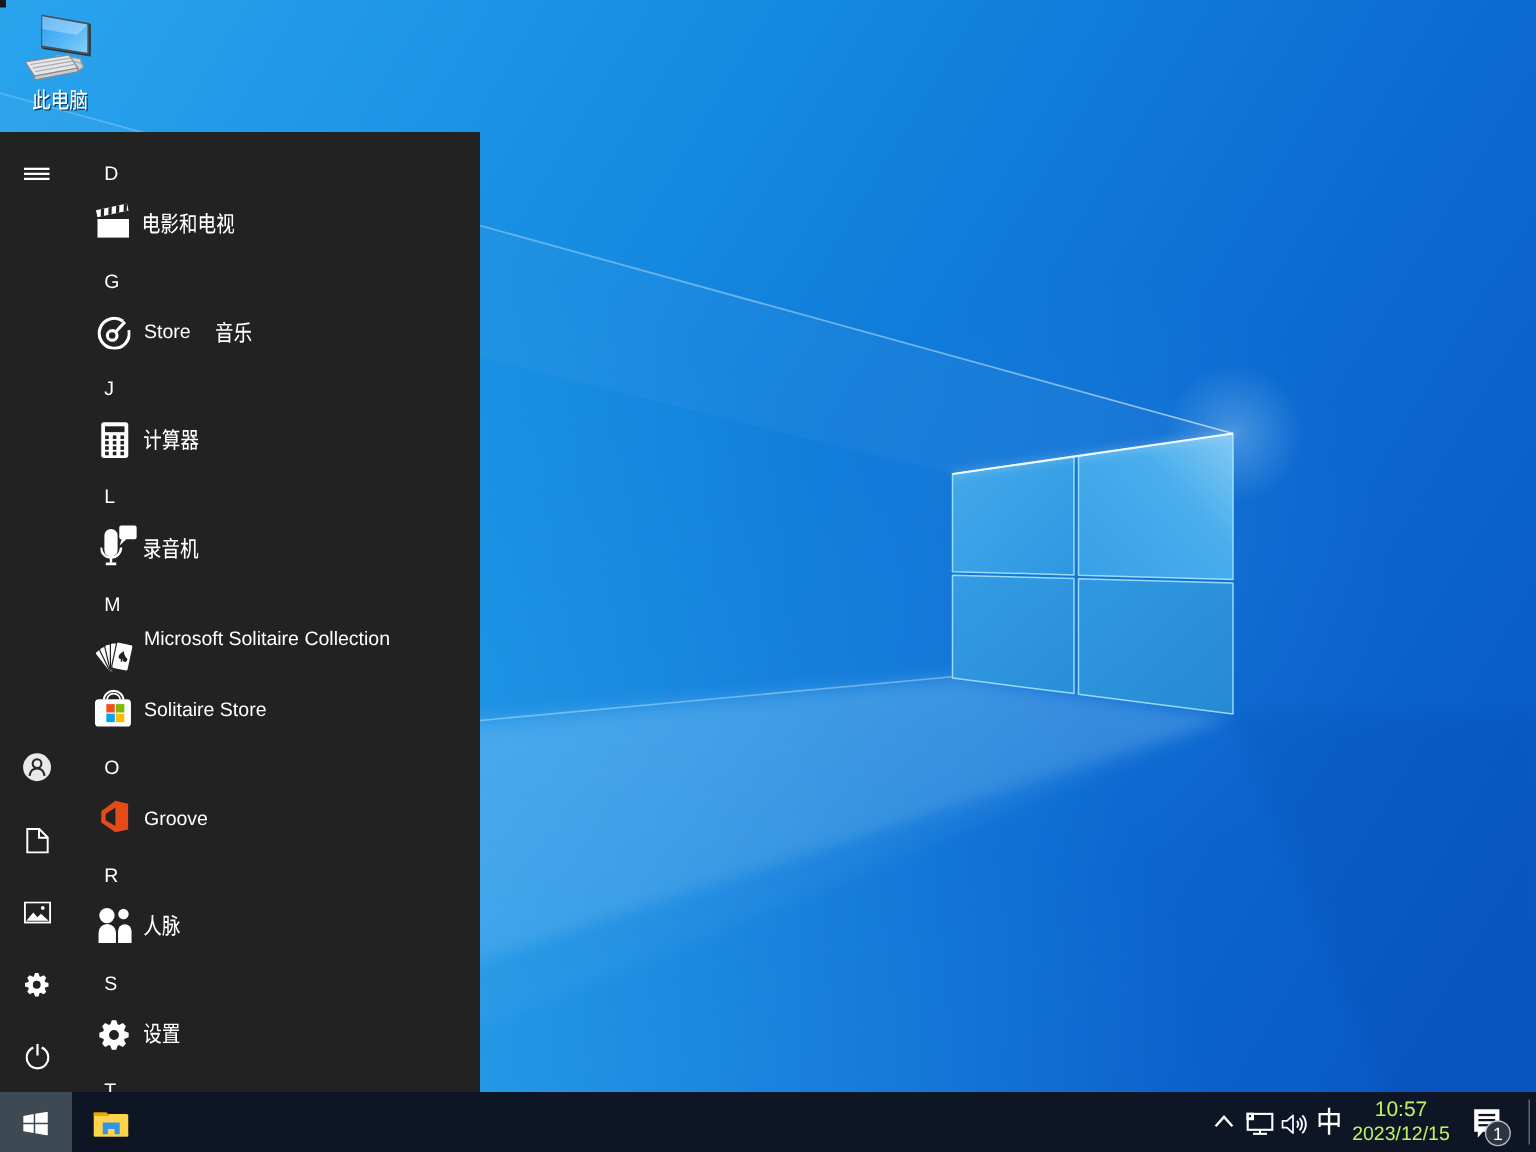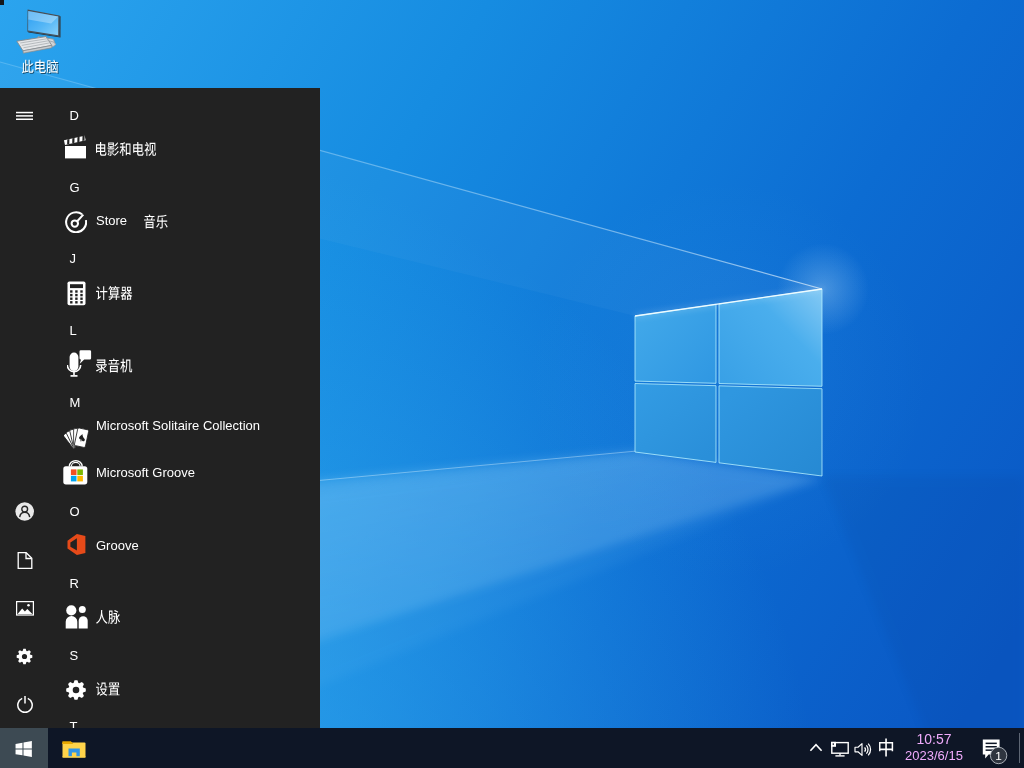--- a/index.html
+++ b/index.html
@@ -3,21 +3,21 @@
 * {margin:0;padding:0;box-sizing:border-box}
 html,body {width:1024px;height:768px;overflow:hidden;background:#0a58c5;font-family:"Liberation Sans",sans-serif}
 #wall {position:absolute;left:0;top:0}
 .ab {position:absolute}
 #menu {position:absolute;left:0;top:88px;width:320px;height:640px;background:#222222}
 #menuitems {position:absolute;left:0;top:0;width:320px;height:728px;overflow:hidden}
 #menuitems .gl {position:absolute;left:69.5px;font-size:13px;line-height:18px;color:#fff}
 #menuitems .il {position:absolute;left:96px;font-size:13px;line-height:18px;color:#fff}
 #bar {position:absolute;left:0;top:728px;width:1024px;height:40px;background:#0e1626}
 #startbtn {position:absolute;left:0;top:728px;width:48px;height:40px;background:#3d4a53}
-#clock {position:absolute;left:900px;top:732px;width:68px;text-align:center;color:#f0abfc;font-size:13px;line-height:15.5px}
+#clock {position:absolute;left:900px;top:732px;width:68px;text-align:center;color:#bef264;font-size:13px;line-height:15.5px}
 #sdline {position:absolute;left:1019px;top:733px;width:1px;height:30px;background:rgba(160,170,180,0.55)}
 </style></head>
 <body>
 <svg id="wall" width="1024" height="768" viewBox="0 0 1024 768">
 <defs>
 <linearGradient id="bgg" x1="0" y1="0" x2="1024" y2="620" gradientUnits="userSpaceOnUse">
 <stop offset="0" stop-color="#2ba4ee"></stop>
         <stop offset="0.35" stop-color="#168ce1"></stop>
 <stop offset="0.7" stop-color="#0c6cd2"></stop>
         <stop offset="1" stop-color="#0a58c5"></stop>
@@ -138,21 +138,21 @@
       <path transform="translate(1.51,14.66)" fill="#fff" d="M5.6 -12.6H6.8Q6.7 -11.9 6.7 -10.9Q6.6 -9.8 6.5 -8.6Q6.3 -7.3 6.0 -6.0Q5.7 -4.6 5.1 -3.3Q4.5 -2.0 3.6 -0.8Q2.7 0.3 1.4 1.2Q1.2 0.9 1.0 0.7Q0.7 0.4 0.5 0.2Q1.8 -0.6 2.7 -1.7Q3.5 -2.8 4.1 -4.0Q4.6 -5.3 4.9 -6.5Q5.2 -7.8 5.4 -8.9Q5.5 -10.1 5.5 -11.1Q5.6 -12.0 5.6 -12.6ZM6.6 -10.7Q6.7 -10.5 6.7 -9.8Q6.8 -9.0 7.0 -8.0Q7.2 -7.0 7.6 -5.9Q7.9 -4.8 8.5 -3.7Q9.1 -2.5 10.0 -1.6Q10.8 -0.6 12.0 0.0Q11.8 0.2 11.6 0.5Q11.4 0.8 11.2 1.1Q10.0 0.4 9.1 -0.6Q8.2 -1.7 7.6 -2.9Q7.0 -4.1 6.6 -5.3Q6.3 -6.5 6.1 -7.6Q5.9 -8.7 5.8 -9.5Q5.7 -10.3 5.6 -10.6Z M14.0 -12.1H16.5V-10.9H14.0ZM14.0 -8.6H16.4V-7.4H14.0ZM14.0 -5.0H16.4V-3.8H14.0ZM13.5 -12.1H14.4V-6.7Q14.4 -5.8 14.4 -4.8Q14.4 -3.7 14.3 -2.7Q14.2 -1.6 14.0 -0.6Q13.8 0.4 13.5 1.3Q13.4 1.2 13.3 1.0Q13.1 0.9 12.9 0.8Q12.8 0.7 12.7 0.7Q13.0 -0.1 13.1 -1.0Q13.3 -2.0 13.4 -2.9Q13.4 -3.9 13.5 -4.9Q13.5 -5.8 13.5 -6.7ZM16.0 -12.1H17.0V-0.2Q17.0 0.2 16.9 0.5Q16.8 0.8 16.5 1.0Q16.3 1.1 15.9 1.2Q15.5 1.2 14.9 1.2Q14.9 1.0 14.9 0.8Q14.8 0.6 14.8 0.4Q14.7 0.2 14.7 0.0Q15.0 0.0 15.4 0.0Q15.7 0.0 15.8 0.0Q15.9 0.0 15.9 -0.0Q16.0 -0.1 16.0 -0.2ZM20.4 -9.7H21.4V-0.2Q21.4 0.3 21.3 0.6Q21.2 0.9 20.9 1.0Q20.7 1.2 20.2 1.2Q19.8 1.3 19.1 1.3Q19.1 1.0 19.0 0.6Q18.9 0.3 18.8 0.0Q19.2 0.0 19.6 0.0Q20.0 0.0 20.2 0.0Q20.4 0.0 20.4 -0.2ZM18.7 -11.6 19.2 -12.6Q19.6 -12.5 20.1 -12.3Q20.5 -12.1 21.0 -11.9Q21.5 -11.7 21.9 -11.5Q22.4 -11.3 22.7 -11.1L22.2 -10.0Q21.9 -10.2 21.5 -10.4Q21.1 -10.6 20.6 -10.8Q20.1 -11.0 19.7 -11.2Q19.2 -11.4 18.7 -11.6ZM21.4 -8.4Q21.5 -7.3 21.9 -6.2Q22.2 -5.2 22.6 -4.2Q23.0 -3.3 23.5 -2.5Q23.9 -1.7 24.5 -1.3Q24.4 -1.1 24.3 -1.0Q24.1 -0.8 24.0 -0.6Q23.9 -0.4 23.8 -0.2Q23.0 -1.0 22.4 -2.2Q21.8 -3.5 21.4 -5.0Q20.9 -6.6 20.6 -8.2ZM19.0 -7.0H19.2L19.4 -7.0L20.0 -6.8Q19.7 -4.6 19.1 -2.9Q18.4 -1.2 17.5 -0.3Q17.4 -0.4 17.3 -0.6Q17.2 -0.8 17.1 -1.0Q17.0 -1.2 16.8 -1.3Q17.4 -1.8 17.8 -2.6Q18.3 -3.4 18.6 -4.5Q18.9 -5.6 19.0 -6.8ZM23.4 -8.6 24.3 -7.7Q23.9 -7.3 23.5 -6.8Q23.2 -6.3 22.8 -5.9Q22.4 -5.4 22.1 -5.1L21.5 -5.7Q21.8 -6.1 22.1 -6.6Q22.5 -7.1 22.8 -7.6Q23.1 -8.1 23.4 -8.6ZM18.0 -9.7H20.9V-8.5H18.0ZM17.3 -7.0H19.3V-5.8H17.3Z"></path>
     </svg>
     <svg style="position:absolute;left:94.0px;top:680.4px" width="28" height="18" viewBox="0 0 28 18">
       <path transform="translate(1.48,14.55)" fill="#fff" d="M1.4 -11.6 2.1 -12.4Q2.5 -12.0 2.8 -11.6Q3.2 -11.2 3.5 -10.8Q3.9 -10.4 4.1 -10.1L3.3 -9.2Q3.2 -9.6 2.8 -10.0Q2.5 -10.4 2.2 -10.8Q1.8 -11.2 1.4 -11.6ZM2.1 1.0 1.9 -0.2 2.2 -0.7 4.5 -2.8Q4.6 -2.6 4.7 -2.3Q4.8 -1.9 4.9 -1.8Q4.1 -1.0 3.6 -0.5Q3.1 -0.0 2.8 0.3Q2.5 0.5 2.3 0.7Q2.2 0.8 2.1 1.0ZM0.5 -7.9H2.7V-6.7H0.5ZM6.3 -12.1H9.6V-10.9H6.3ZM4.8 -6.0H10.5V-4.8H4.8ZM10.2 -6.0H10.4L10.6 -6.1L11.2 -5.7Q10.8 -4.2 10.2 -3.1Q9.5 -1.9 8.7 -1.1Q7.8 -0.3 6.8 0.3Q5.8 0.9 4.7 1.2Q4.6 1.0 4.4 0.7Q4.3 0.3 4.2 0.1Q5.2 -0.2 6.1 -0.7Q7.1 -1.1 7.9 -1.9Q8.7 -2.6 9.3 -3.6Q9.9 -4.6 10.2 -5.8ZM6.1 -5.1Q6.6 -3.8 7.4 -2.7Q8.3 -1.7 9.4 -0.9Q10.6 -0.2 12.0 0.1Q11.9 0.3 11.7 0.5Q11.6 0.7 11.5 0.9Q11.4 1.1 11.3 1.3Q9.1 0.6 7.6 -0.9Q6.1 -2.4 5.2 -4.7ZM6.0 -12.1H7.0V-10.4Q7.0 -9.7 6.8 -9.0Q6.7 -8.2 6.2 -7.5Q5.7 -6.8 4.8 -6.3Q4.8 -6.5 4.6 -6.6Q4.5 -6.8 4.4 -7.0Q4.3 -7.2 4.1 -7.3Q5.0 -7.7 5.4 -8.2Q5.8 -8.8 5.9 -9.3Q6.0 -9.9 6.0 -10.4ZM9.1 -12.1H10.1V-8.7Q10.1 -8.3 10.1 -8.2Q10.2 -8.1 10.3 -8.1Q10.4 -8.1 10.6 -8.1Q10.7 -8.1 10.9 -8.1Q11.0 -8.1 11.1 -8.1Q11.3 -8.1 11.4 -8.1Q11.6 -8.1 11.7 -8.2Q11.7 -7.9 11.8 -7.6Q11.8 -7.3 11.8 -7.1Q11.7 -7.0 11.5 -7.0Q11.3 -7.0 11.1 -7.0Q11.0 -7.0 10.9 -7.0Q10.7 -7.0 10.5 -7.0Q10.3 -7.0 10.2 -7.0Q9.8 -7.0 9.5 -7.2Q9.3 -7.3 9.2 -7.7Q9.1 -8.1 9.1 -8.7ZM2.1 1.0Q2.1 0.8 2.0 0.6Q1.9 0.4 1.8 0.2Q1.7 -0.0 1.6 -0.1Q1.7 -0.2 1.9 -0.4Q2.0 -0.6 2.1 -0.9Q2.2 -1.2 2.2 -1.5V-7.9H3.2V-0.5Q3.2 -0.5 3.1 -0.3Q2.9 -0.2 2.7 0.0Q2.5 0.3 2.3 0.5Q2.1 0.8 2.1 1.0Z M20.5 -11.2V-9.9H22.5V-11.2ZM17.6 -11.2V-9.9H19.5V-11.2ZM14.8 -11.2V-9.9H16.7V-11.2ZM13.8 -12.1H23.5V-9.0H13.8ZM13.2 -8.2H23.8V-7.2H13.2ZM18.0 -9.3 19.1 -9.2Q19.0 -8.5 18.8 -7.6Q18.7 -6.7 18.6 -6.0H17.6Q17.7 -6.5 17.7 -7.0Q17.8 -7.6 17.9 -8.2Q18.0 -8.8 18.0 -9.3ZM13.1 -0.1H24.1V0.8H13.1ZM15.2 -4.8H22.0V-4.1H15.2ZM15.3 -3.3H21.9V-2.5H15.3ZM15.3 -1.7H22.0V-1.0H15.3ZM14.7 -6.4H22.5V0.4H21.4V-5.6H15.7V0.4H14.7Z"></path>
     </svg>
     <div class="il" style="top:212.3px">Store</div>
     <svg style="position:absolute;left:141.5px;top:211.8px" width="28" height="19" viewBox="0 0 28 19">
       <path transform="translate(1.33,15.25)" fill="#fff" d="M1.4 -11.3H11.1V-10.2H1.4ZM0.7 -7.8H11.7V-6.7H0.7ZM3.0 -2.9H9.5V-1.9H3.0ZM3.0 -0.4H9.5V0.7H3.0ZM2.3 -5.4H10.2V1.2H9.1V-4.3H3.4V1.3H2.3ZM8.4 -10.2 9.6 -9.8Q9.4 -9.4 9.2 -8.9Q9.0 -8.5 8.8 -8.1Q8.7 -7.7 8.5 -7.3L7.5 -7.6Q7.7 -8.0 7.8 -8.4Q8.0 -8.9 8.2 -9.3Q8.3 -9.8 8.4 -10.2ZM3.0 -9.8 4.0 -10.1Q4.3 -9.6 4.5 -9.0Q4.7 -8.3 4.8 -7.9L3.7 -7.6Q3.7 -8.0 3.5 -8.7Q3.3 -9.3 3.0 -9.8ZM5.3 -12.5 6.4 -12.8Q6.6 -12.4 6.8 -11.9Q7.0 -11.4 7.1 -11.0L5.9 -10.7Q5.9 -11.1 5.7 -11.6Q5.5 -12.1 5.3 -12.5Z M18.3 -9.6H19.4V-0.4Q19.4 0.2 19.3 0.5Q19.1 0.8 18.8 1.0Q18.5 1.1 18.0 1.2Q17.5 1.2 16.7 1.2Q16.6 0.9 16.5 0.6Q16.4 0.2 16.3 -0.1Q16.7 -0.1 17.0 -0.1Q17.4 -0.1 17.6 -0.1Q17.9 -0.1 18.0 -0.1Q18.2 -0.1 18.2 -0.1Q18.3 -0.2 18.3 -0.4ZM22.7 -12.5 23.3 -11.4Q22.5 -11.1 21.4 -10.9Q20.4 -10.8 19.2 -10.6Q18.1 -10.5 16.9 -10.5Q15.8 -10.4 14.7 -10.4Q14.7 -10.6 14.6 -11.0Q14.6 -11.3 14.5 -11.5Q15.5 -11.6 16.7 -11.6Q17.8 -11.7 18.9 -11.8Q20.0 -11.9 21.0 -12.1Q22.0 -12.3 22.7 -12.5ZM15.3 -4.2 16.3 -3.8Q16.0 -3.1 15.5 -2.3Q15.1 -1.6 14.6 -0.9Q14.2 -0.2 13.7 0.3Q13.6 0.2 13.5 0.0Q13.3 -0.1 13.1 -0.3Q13.0 -0.4 12.8 -0.5Q13.3 -1.0 13.7 -1.6Q14.2 -2.2 14.6 -2.9Q15.0 -3.5 15.3 -4.2ZM20.9 -3.7 21.9 -4.2Q22.3 -3.6 22.8 -2.9Q23.3 -2.2 23.7 -1.5Q24.1 -0.9 24.3 -0.3L23.3 0.2Q23.1 -0.3 22.7 -1.0Q22.3 -1.6 21.9 -2.4Q21.4 -3.1 20.9 -3.7ZM14.0 -5.2Q14.0 -5.3 13.9 -5.5Q13.8 -5.8 13.8 -6.0Q13.7 -6.2 13.6 -6.4Q13.8 -6.4 13.9 -6.7Q14.0 -6.9 14.0 -7.3Q14.1 -7.6 14.2 -8.3Q14.3 -8.9 14.4 -9.8Q14.5 -10.7 14.5 -11.5L15.6 -11.3Q15.5 -10.4 15.4 -9.4Q15.3 -8.4 15.2 -7.6Q15.0 -6.7 14.8 -6.0V-5.9Q14.8 -5.9 14.7 -5.9Q14.6 -5.8 14.4 -5.7Q14.2 -5.5 14.1 -5.4Q14.0 -5.3 14.0 -5.2ZM14.0 -5.2V-6.2L14.7 -6.7H23.9L23.9 -5.4H15.5Q15.1 -5.4 14.8 -5.4Q14.4 -5.3 14.3 -5.3Q14.1 -5.3 14.0 -5.2Z"></path>
     </svg>
     <div class="il" style="top:417px">Microsoft Solitaire Collection</div>
-    <div class="il" style="top:464.2px">Microsoft Groove</div>
+    <div class="il" style="top:464.2px">Solitaire Store</div>
     <div class="il" style="top:536.5px">Groove</div>
 <svg class="ab" style="left:63px;top:134px" width="25" height="26" viewBox="0 0 25 26">
 <rect x="2" y="12" width="21" height="12.4" fill="#fff"></rect>
 <g transform="translate(2,10.9) rotate(-12.5)">
 <rect x="0" y="-4.8" width="21.2" height="4.8" fill="#fff"></rect>
 <g fill="#222">
           <polygon points="3.4,-4.8 5.6,-4.8 4.4,-0 2.2,0"></polygon>
           <polygon points="8.6,-4.8 10.8,-4.8 9.6,-0 7.4,0"></polygon>
           <polygon points="13.8,-4.8 16,-4.8 14.8,-0 12.6,0"></polygon>
           <polygon points="19,-4.8 21.2,-4.8 20,-0 17.8,0"></polygon>
@@ -298,21 +298,21 @@
 <path d="M1 5.2 h3 l4 -3.6 v11.8 l-4 -3.6 h-3 z" fill="none" stroke="#fff" stroke-width="1.15" stroke-linejoin="round"></path>
 <path d="M10.6 5.3 a3.4 3.4 0 0 1 0 4.4" fill="none" stroke="#fff" stroke-width="1.25"></path>
 <path d="M12.4 3.4 a6 6 0 0 1 0 8.2" fill="none" stroke="#fff" stroke-width="1.25"></path>
 <path d="M14.2 1.6 a8.6 8.6 0 0 1 0 11.8" fill="none" stroke="#fff" stroke-width="1.25"></path>
 </svg>
 <svg style="position:absolute;left:877.0px;top:735.8px" width="19" height="23" viewBox="0 0 19 23">
     <path transform="translate(0.35,18.96)" fill="#fff" d="M1.7 -13.0H15.8V-3.7H14.3V-11.4H3.1V-3.6H1.7ZM2.4 -6.4H15.2V-4.8H2.4ZM7.9 -16.5H9.5V1.6H7.9Z"></path>
   </svg>
 <div id="clock">
     <div style="font-size:14px">10:57</div>
-    <div>2023/6/15</div>
+    <div>2023/12/15</div>
   </div>
 <svg class="ab" style="left:982px;top:738.8px" width="26" height="26" viewBox="0 0 26 26">
 <path d="M0.8 0.5 h16.8 v15 h-11 l-3.4 4 v-4 h-2.4 z" fill="#fff"></path>
 <g fill="#0e1626">
       <rect x="3.6" y="3.6" width="11.2" height="1.5"></rect>
       <rect x="3.6" y="7" width="11.2" height="1.5"></rect>
       <rect x="3.6" y="10.4" width="11.2" height="1.5"></rect>
     </g>
 <circle cx="16.6" cy="16.5" r="8.2" fill="#2f3540" stroke="#b9bec6" stroke-width="0.9"></circle>
 <text x="16.6" y="20.8" text-anchor="middle" font-family="Liberation Sans, sans-serif" font-size="11.8" fill="#fff">1</text>

